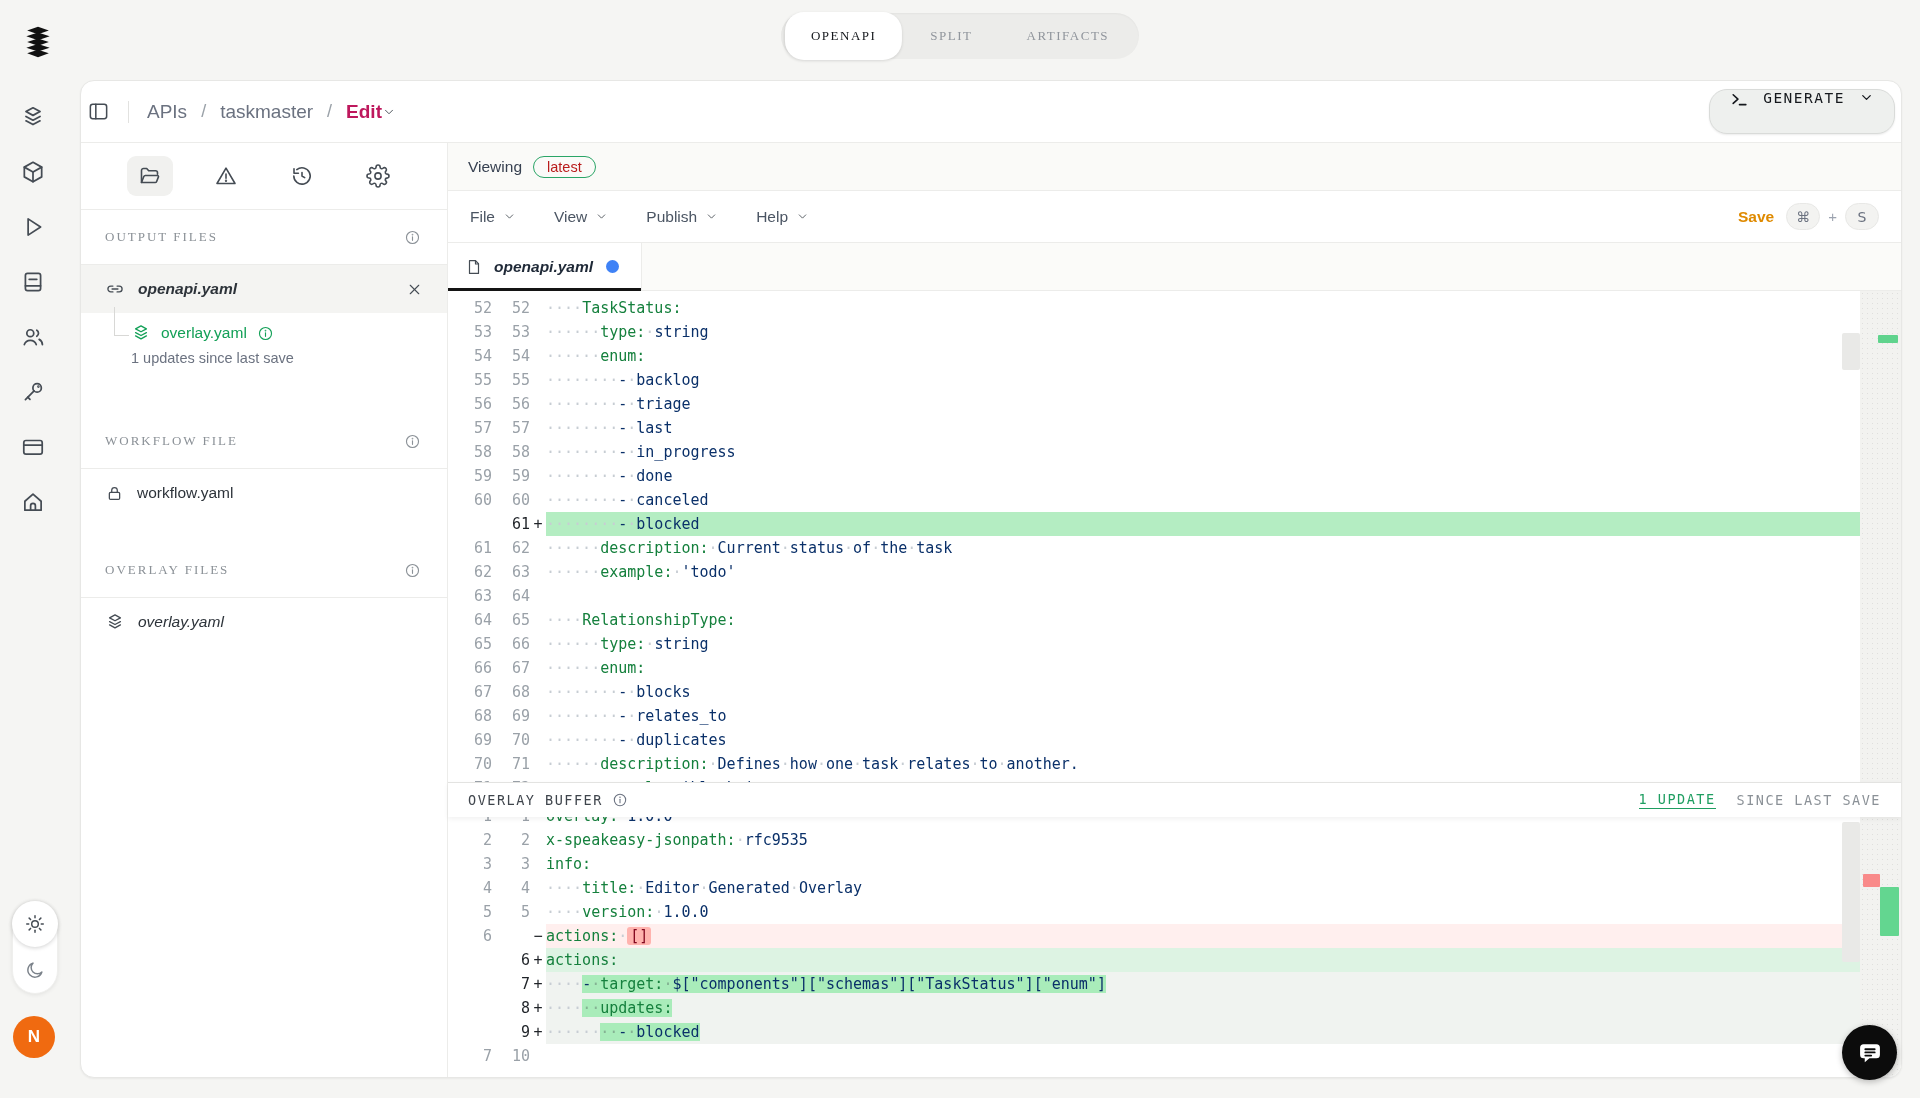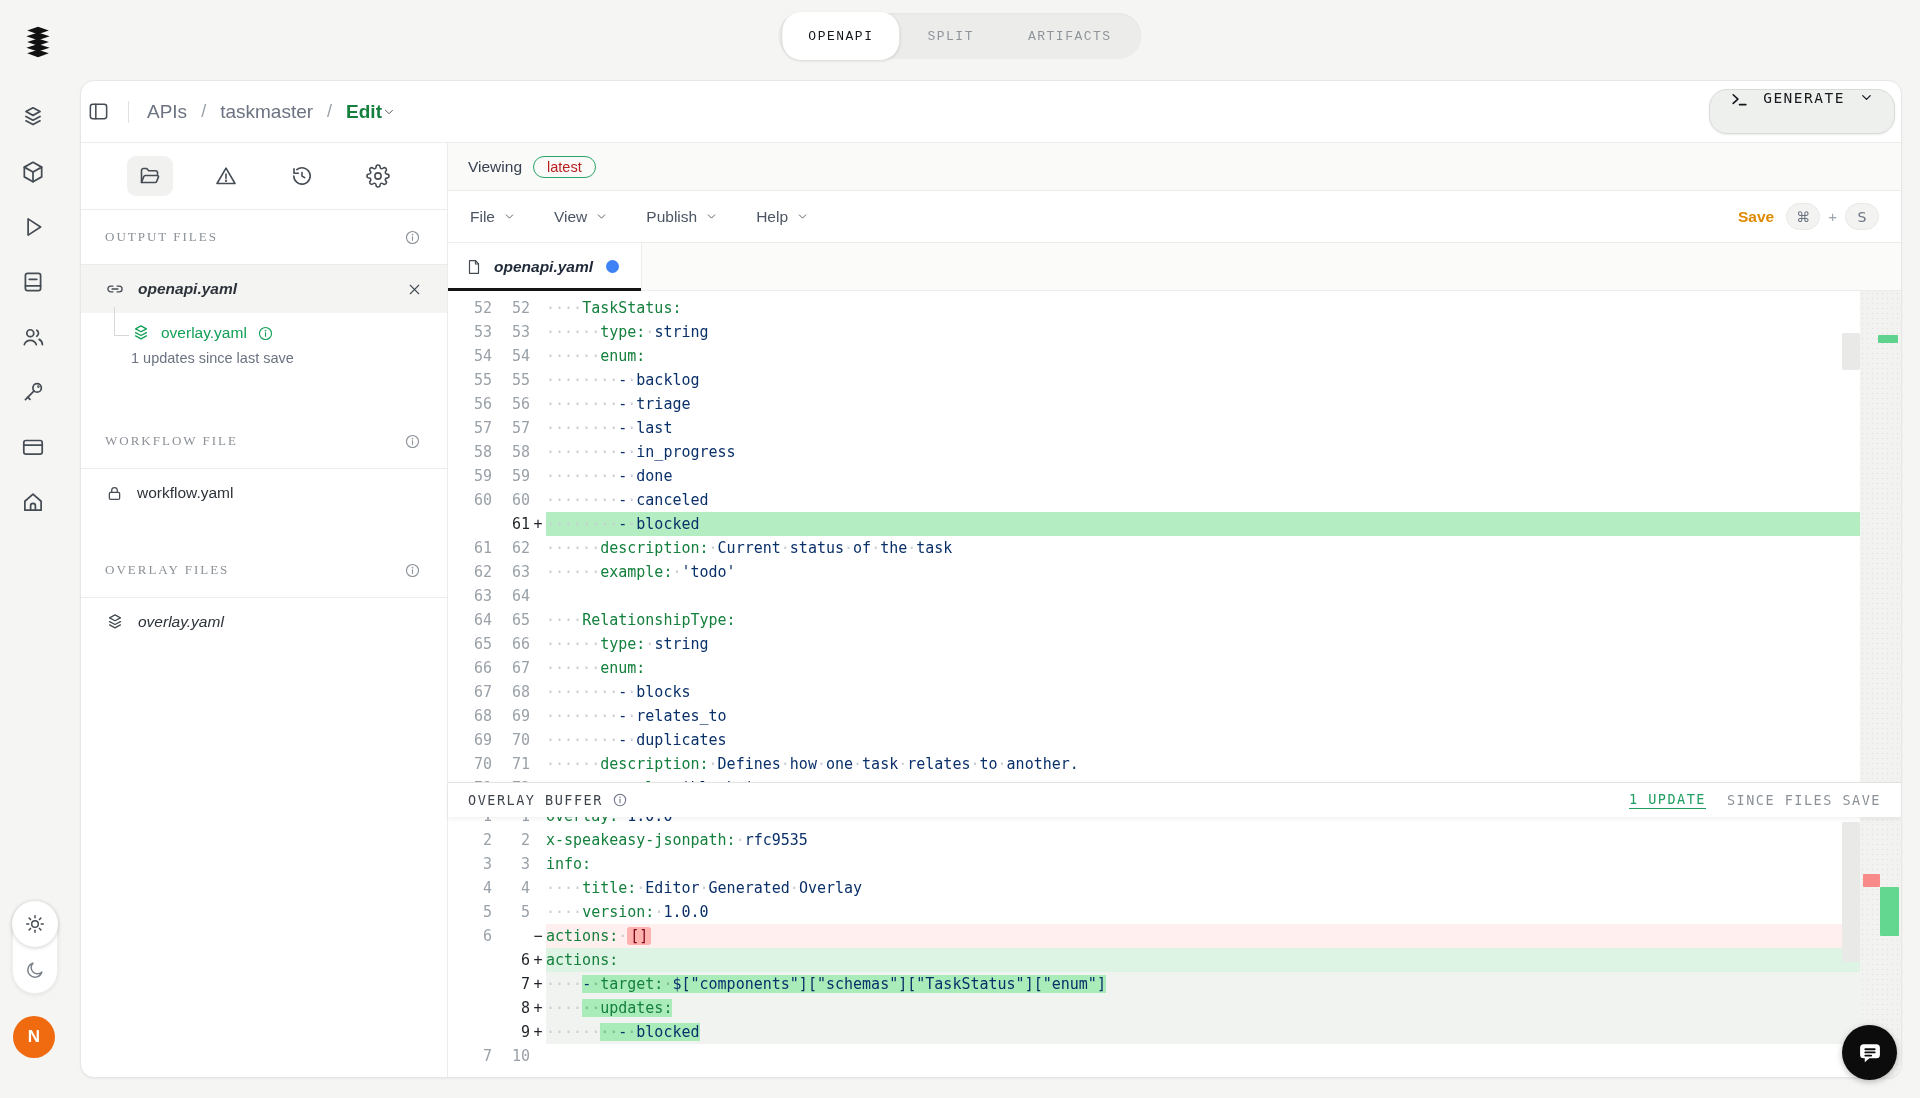--- a/index.html
+++ b/index.html
@@ -13,42 +13,42 @@
   html,body{width:1920px; height:1098px; overflow:hidden}
   body{background:#f5f5f3; font-family:"Liberation Sans",sans-serif; color:#24292f; position:relative}
   svg{display:block}
   .icn{stroke:#454c54; fill:none; stroke-width:1.6; stroke-linecap:round; stroke-linejoin:round}
 
   
   .logo{position:absolute; left:18px; top:22px}
   .seg-wrap{position:absolute; left:50%; top:13px; transform:translateX(-50%);
     background:#ececea; border-radius:24px; height:46px; display:flex; align-items:center; padding:4px; gap:2px;
     box-shadow:inset 0 1px 2px rgba(0,0,0,.04)}
-  .seg-tab{font-family:Liberation Mono, monospace; font-size:13px; letter-spacing:1.5px; color:#90959c;
+  .seg-tab{font-family:Liberation Serif, serif; font-size:13px; letter-spacing:1.5px; color:#90959c;
     padding:0 26px; height:48px; display:flex; align-items:center; border-radius:19px; cursor:pointer}
   .seg-tab.active{background:#fff; color:#15181d; box-shadow:0 1px 3px rgba(0,0,0,.12)}
 
   
   .rail{position:absolute; left:0; top:104px; width:66px; display:flex; flex-direction:column; align-items:center; gap:29px}
   .rail .ricon{width:26px; height:26px}
   .theme-pill{position:absolute; left:12px; top:900px; width:46px; height:94px; background:#fff; border:1px solid #efefed;
     border-radius:23px; box-shadow:0 1px 4px rgba(0,0,0,.08); display:flex; flex-direction:column; align-items:center}
   .theme-btn{width:46px; height:46px; border-radius:50%; display:flex; align-items:center; justify-content:center}
   .theme-btn.active{background:#fff; box-shadow:0 1px 4px rgba(0,0,0,.18)}
   .avatar{position:absolute; left:13px; top:1016px; width:42px; height:42px; border-radius:50%; background:#f06a10;
     color:#fff; font-weight:bold; font-size:17px; display:flex; align-items:center; justify-content:center}
 
   
   .card{position:absolute; left:80px; top:80px; width:1822px; height:998px; background:#fff;
     border:1px solid #e7e7e5; border-radius:14px; box-shadow:0 1px 2px rgba(0,0,0,.05);
     display:flex; flex-direction:column; overflow:hidden}
   .card-header{flex:0 0 62px; display:flex; align-items:center; padding:0 6px; border-bottom:1px solid var(--border)}
   .crumb-sep{color:#9aa1a8; font-size:18px; margin:0 14px}
   .crumb-item{color:#6b7280; font-size:19px}
-  .crumb-cur{color:#15803d; font-size:19px; font-weight:600; display:flex; align-items:center; gap:0}
+  .crumb-cur{color:#be185d; font-size:19px; font-weight:600; display:flex; align-items:center; gap:0}
   .vdiv{width:1px; height:22px; background:#e2e2e0; margin:0 18px}
   .gen-btn{margin-left:auto; height:45px; background:#eef0ee; border:1px solid #d9dbd9; border-radius:18px;
     box-shadow:0 1px 2px rgba(0,0,0,.08); display:flex; align-items:flex-start; gap:14px; padding:0 20px; cursor:pointer}
   .gen-btn .lbl{font-family:"DejaVu Sans Mono",monospace; font-size:14.5px; letter-spacing:1.5px; color:#15181d}
 
   .card-body{flex:1; display:flex; min-height:0}
 
   
   .left-panel{flex:0 0 367px; border-right:1px solid var(--border); display:flex; flex-direction:column; min-height:0}
   .panel-tabs{flex:0 0 67px; display:flex; align-items:center; justify-content:center; gap:30px; border-bottom:1px solid var(--border)}
@@ -443,21 +443,21 @@
         <span class="ob-title">
           <span>OVERLAY BUFFER</span>
           <svg class="icn" width="16" height="16" viewBox="0 0 24 24" style="stroke:#6b7280">
             <circle cx="12" cy="12" r="8.5"></circle>
               <line x1="12" y1="11" x2="12" y2="16"></line>
               <circle cx="12" cy="7.8" r="0.4" fill="#6b7280"></circle>
           </svg>
         </span>
         <span class="ob-status">
           <span class="ob-em">1 UPDATE</span>
-          <span class="ob-rest">SINCE FILES SAVE</span>
+          <span class="ob-rest">SINCE LAST SAVE</span>
         </span>
       </div>
 
       <div class="ob-code">
         <div class="rows" id="overlay-lines">
             <div class="row ctx"><span class="ln old">1</span><span class="ln new">1</span><span class="mk"></span><span class="ct"><span class="s-k">overlay:</span><span class="s-ws">·</span><span class="s-v">1.0.0</span></span></div>
             <div class="row ctx"><span class="ln old">2</span><span class="ln new">2</span><span class="mk"></span><span class="ct"><span class="s-k">x-speakeasy-jsonpath:</span><span class="s-ws">·</span><span class="s-v">rfc9535</span></span></div>
             <div class="row ctx"><span class="ln old">3</span><span class="ln new">3</span><span class="mk"></span><span class="ct"><span class="s-k">info:</span></span></div>
             <div class="row ctx"><span class="ln old">4</span><span class="ln new">4</span><span class="mk"></span><span class="ct"><span class="s-ws">····</span><span class="s-k">title:</span><span class="s-ws">·</span><span class="s-v">Editor</span><span class="s-ws">·</span><span class="s-v">Generated</span><span class="s-ws">·</span><span class="s-v">Overlay</span></span></div>
             <div class="row ctx"><span class="ln old">5</span><span class="ln new">5</span><span class="mk"></span><span class="ct"><span class="s-ws">····</span><span class="s-k">version:</span><span class="s-ws">·</span><span class="s-v">1.0.0</span></span></div>

